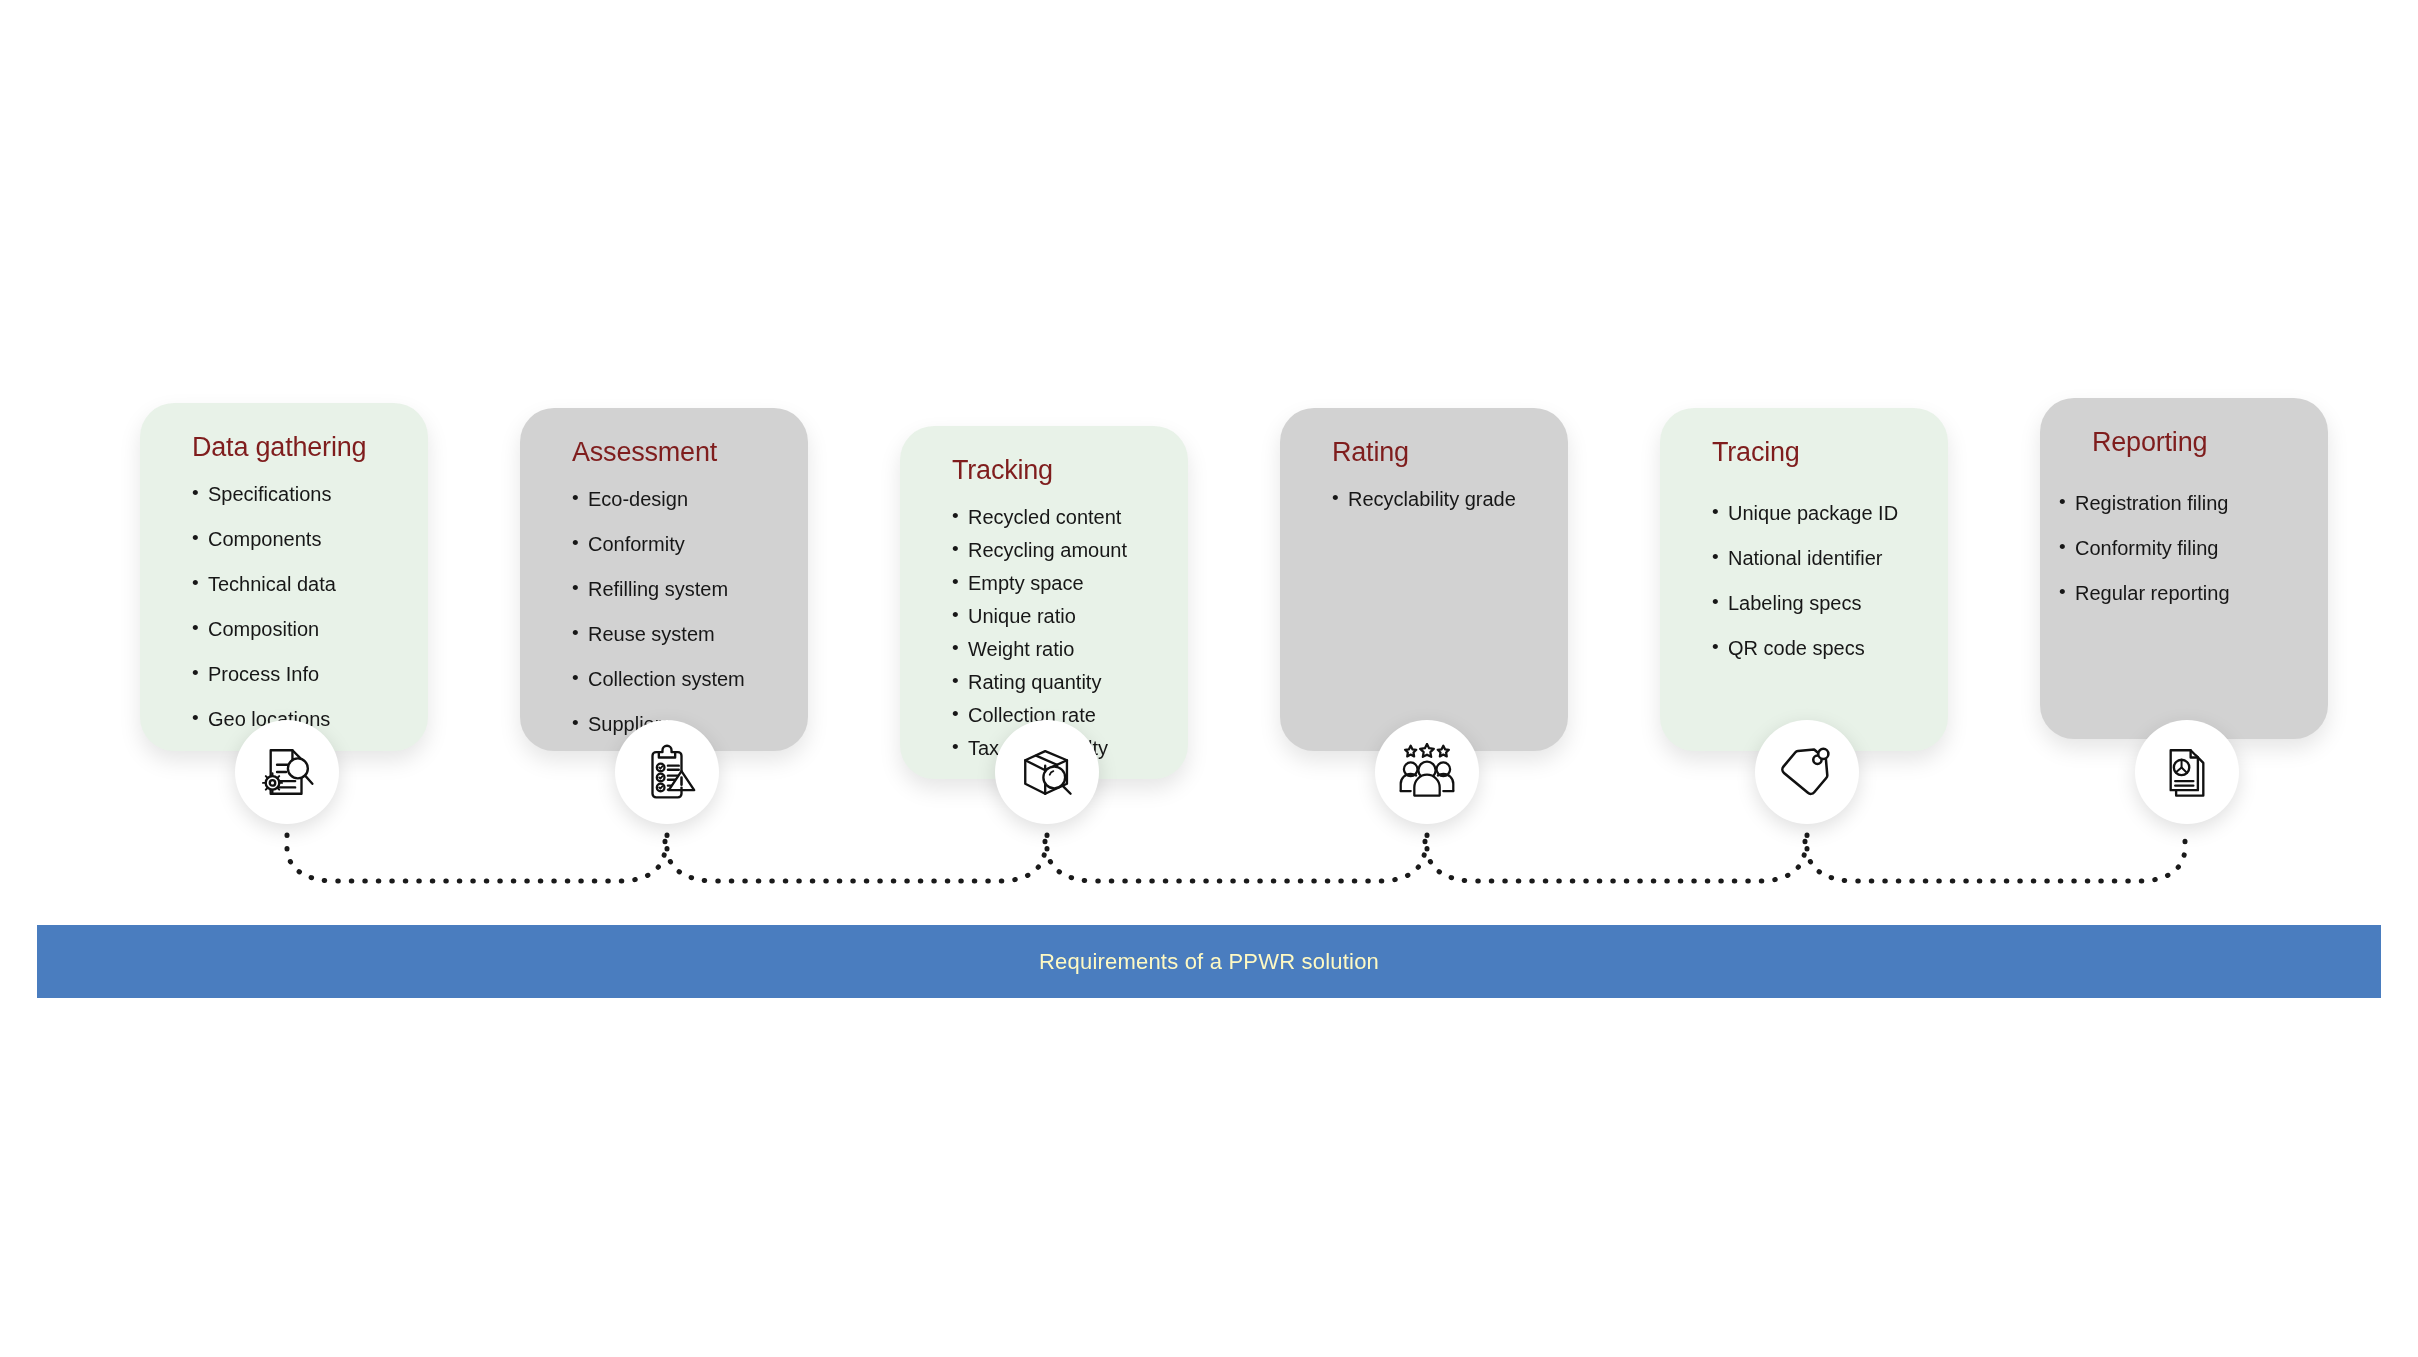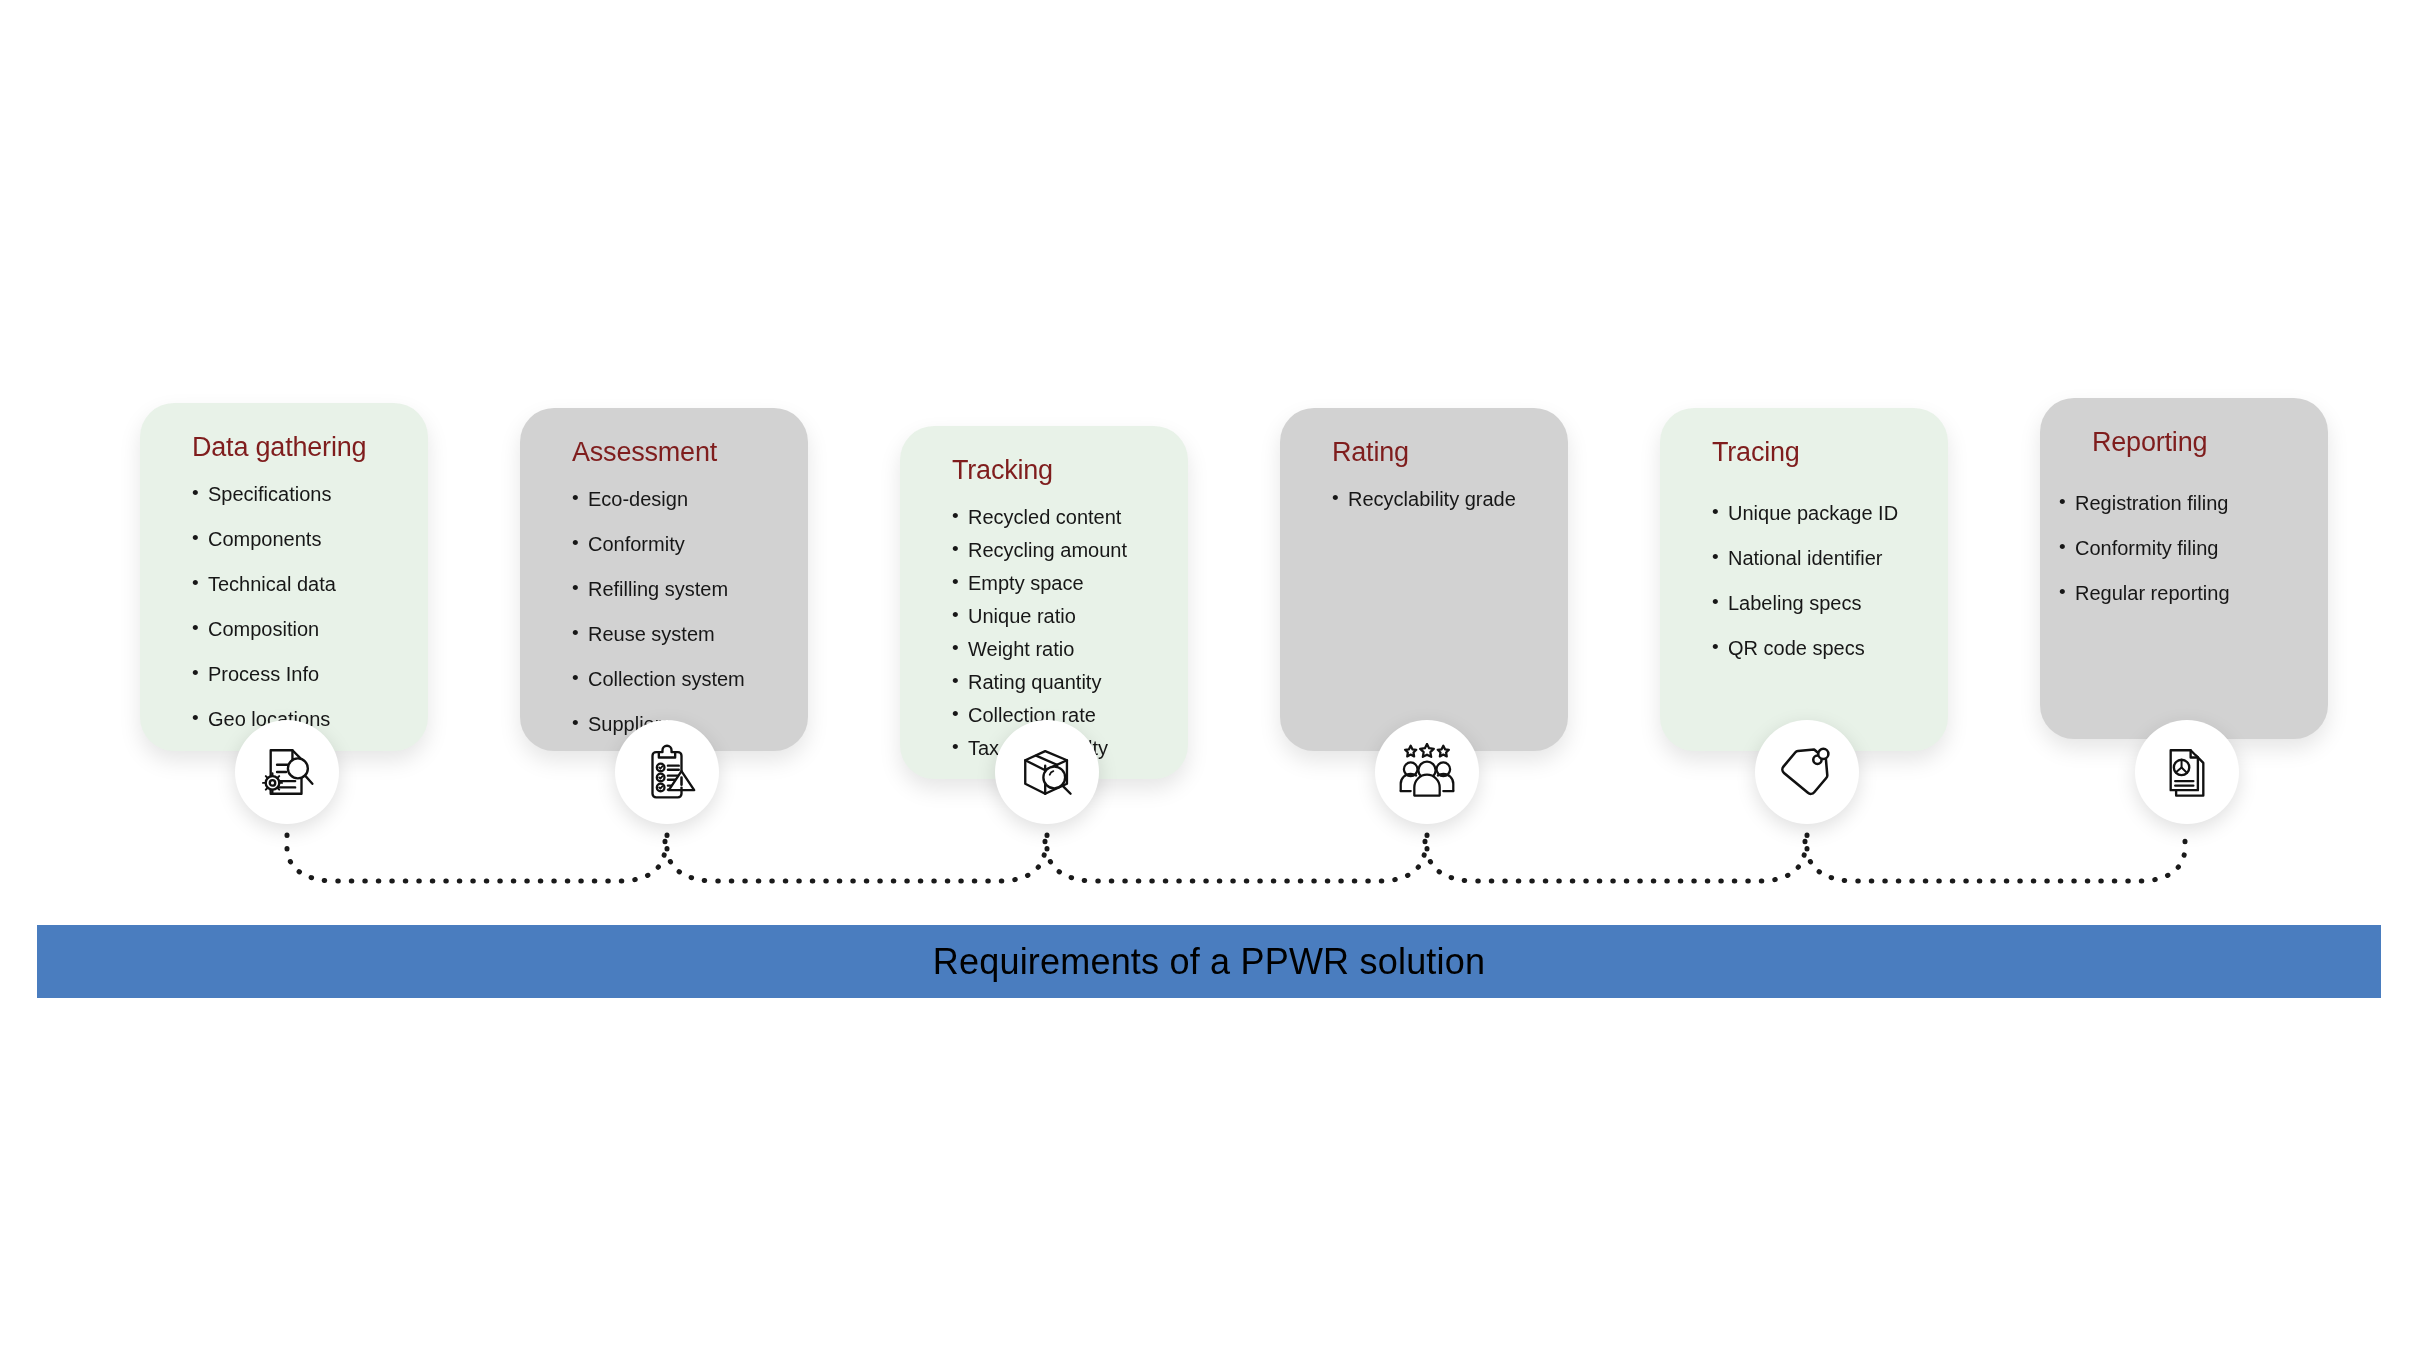--- a/index.html
+++ b/index.html
@@ -74,22 +74,22 @@
 
   
   #banner{
     position:absolute;
     left:37px;top:925px;
     width:2344px;height:73px;
     background:#4a7dbf;
     display:flex;align-items:center;justify-content:center;
   }
   #banner .banner-text{
-    color:#000000;
-    font-size:36px;
+    color:#fef9c3;
+    font-size:22px;
     letter-spacing:0.2px;
   }
 </style>
 </head>
 <body>
 
 <div id="stage">
 
   <svg id="connectors" viewBox="0 0 2418 1357" width="2418" height="1357">
     <path d="M 287 835 L 287 850 Q 290 878 330 881 L 625 881 Q 662 878 665 850 L 665 835" fill="none" stroke="#1a1a1a" stroke-width="5" stroke-linecap="round" stroke-dasharray="0.5 13"></path>

